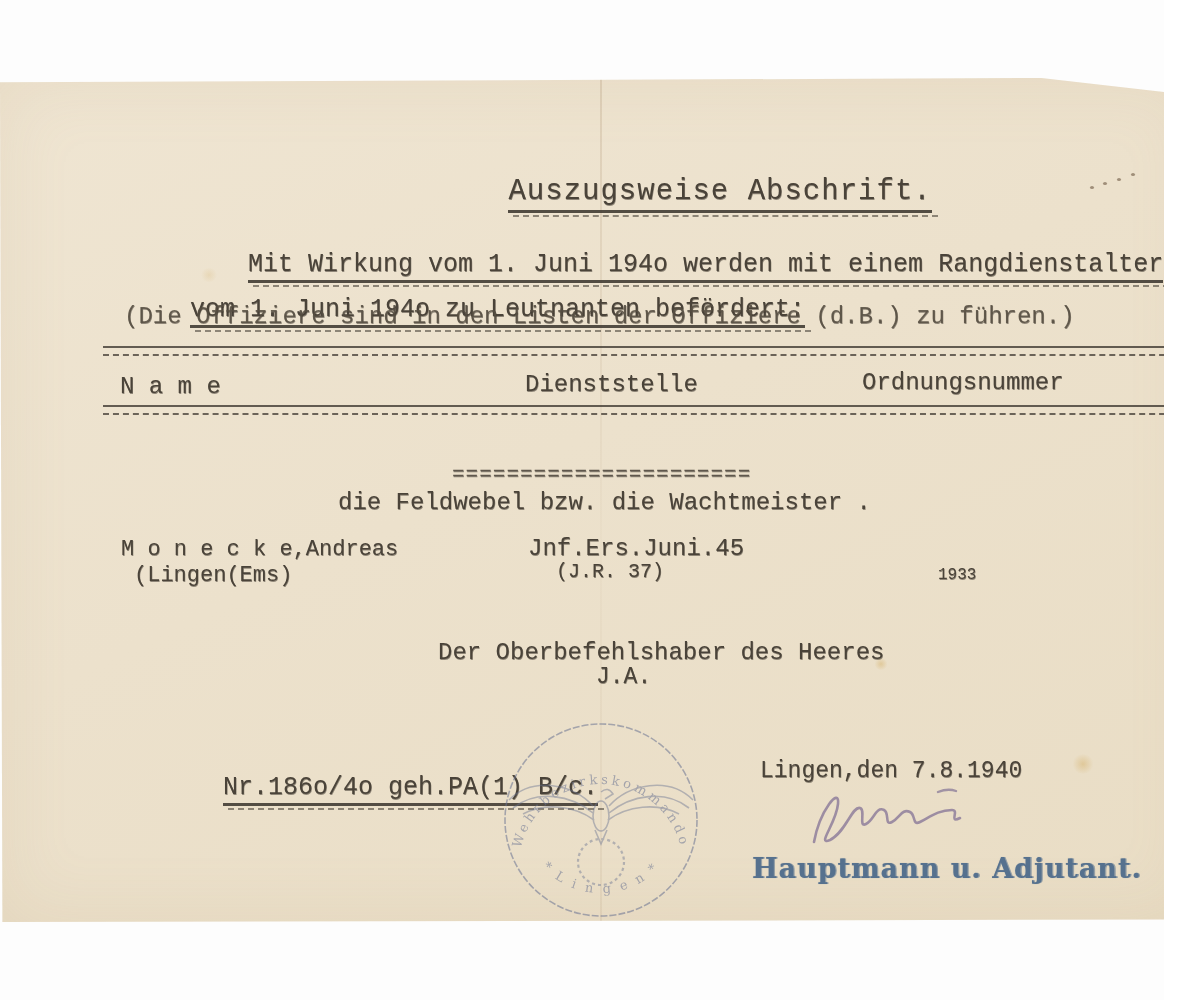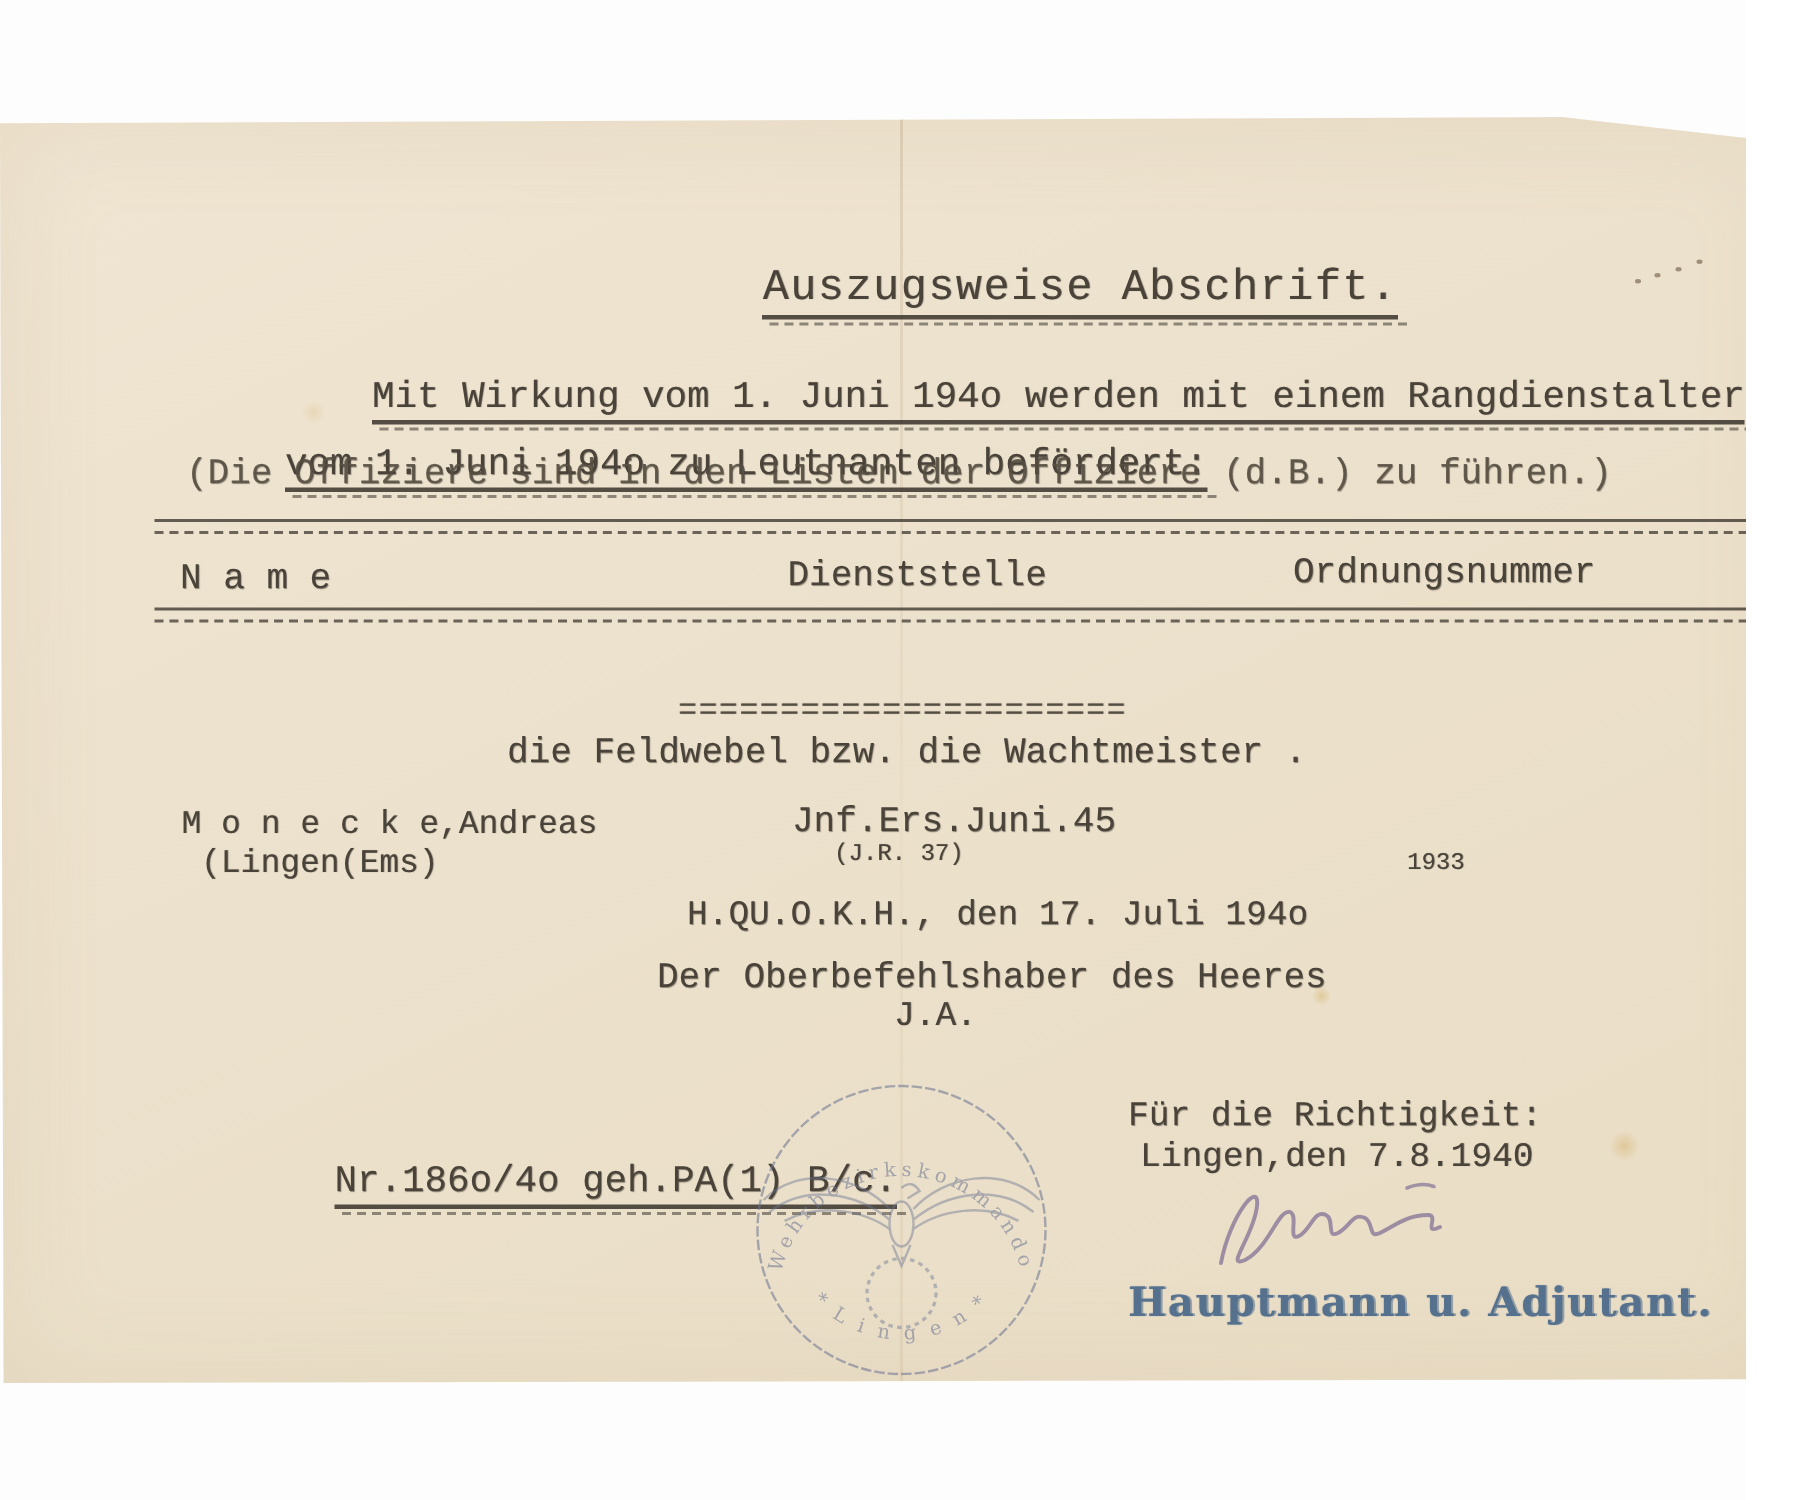--- a/index.html
+++ b/index.html
@@ -54,32 +54,30 @@
     <div class="tw" style="left:525px;top:294px;font-size:24px;">Dienststelle</div>
     <div class="tw" style="left:862px;top:292px;font-size:24px;">Ordnungsnummer</div>
     <div class="rule" style="top:327px;"></div>
 
     <div class="tw eqline" style="left:452px;top:385px;font-size:21px;">======================</div>
     <div class="tw" style="left:338px;top:412px;font-size:24px;">die Feldwebel bzw. die Wachtmeister .</div>
 
     <div class="tw" style="left:121px;top:460px;font-size:22px;">M o n e c k e,Andreas</div>
     <div class="tw" style="left:134px;top:486px;font-size:22px;">(Lingen(Ems)</div>
     <div class="tw" style="left:528px;top:458px;font-size:24px;">Jnf.Ers.Juni.45</div>
-    <div class="tw" style="left:556px;top:483px;font-size:16px;">(J.R. 37)</div>
+    <div class="tw" style="left:556px;top:483px;font-size:20px;">(J.R. 37)</div>
     <div class="tw" style="left:938px;top:453px;font-size:16px;margin-top:36px;">1933</div>
 
-    <div class="tw" style="left:458px;top:520px;font-size:23px;">H.QU.O.K.H., den 17. Juli 194o</div>
     <div class="tw" style="left:438px;top:562px;font-size:24px;">Der Oberbefehlshaber des Heeres</div>
     <div class="tw" style="left:596px;top:587px;font-size:23px;">J.A.</div>
 
     <div class="tw" style="left:133px;top:668px;font-size:25px;">
       <span class="ul2">Nr.186o/4o geh.PA(1) B/c.</span>
     </div>
 
-    <div class="tw" style="left:752px;top:654px;font-size:23px;">Für die Richtigkeit:</div>
     <div class="tw" style="left:760px;top:681px;font-size:23px;">Lingen,den 7.8.1940</div>
 
     <svg style="left:800px;top:702px;" width="200" height="75" viewBox="0 0 200 75">
       <path d="M14,62 C20,30 40,6 38,24 C36,44 16,66 30,60 C46,52 52,26 60,28 C66,30 58,48 66,44
                C74,40 76,26 84,30 C90,33 84,46 92,42 C100,38 102,28 110,32 C116,35 112,46 120,42
                C130,37 138,30 152,30 C160,30 148,44 160,38" fill="none" stroke="#8f7f9b" stroke-width="2.6" stroke-linecap="round" opacity="0.85"></path>
       <path d="M138,12 Q148,8 156,11" fill="none" stroke="#8f7f9b" stroke-width="2.4" stroke-linecap="round" opacity="0.8"></path>
     </svg>
 
     <div class="stampblue" style="left:752px;top:775px;font-size:27px;">Hauptmann u. Adjutant.</div>

